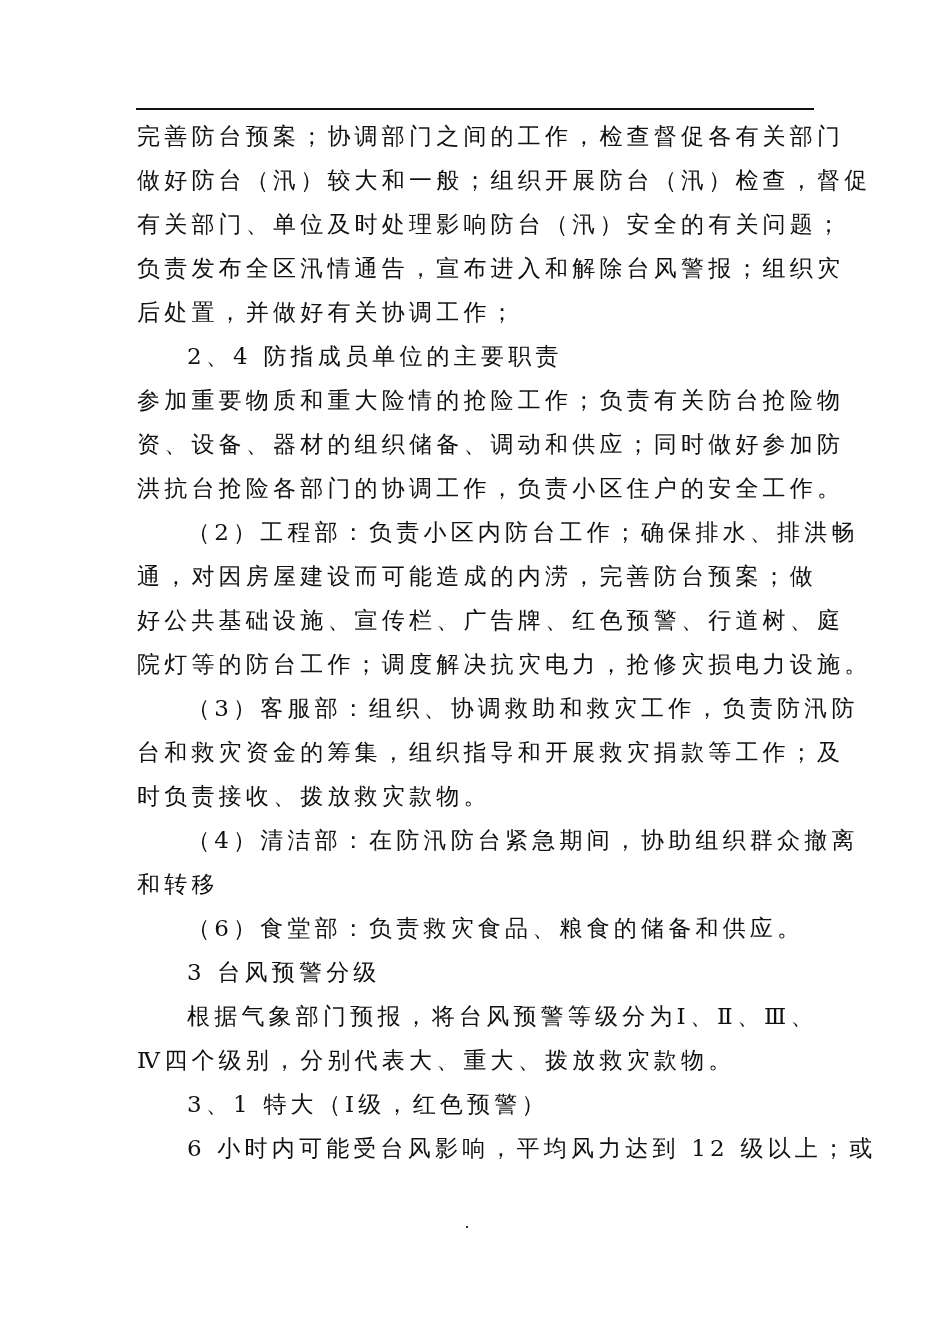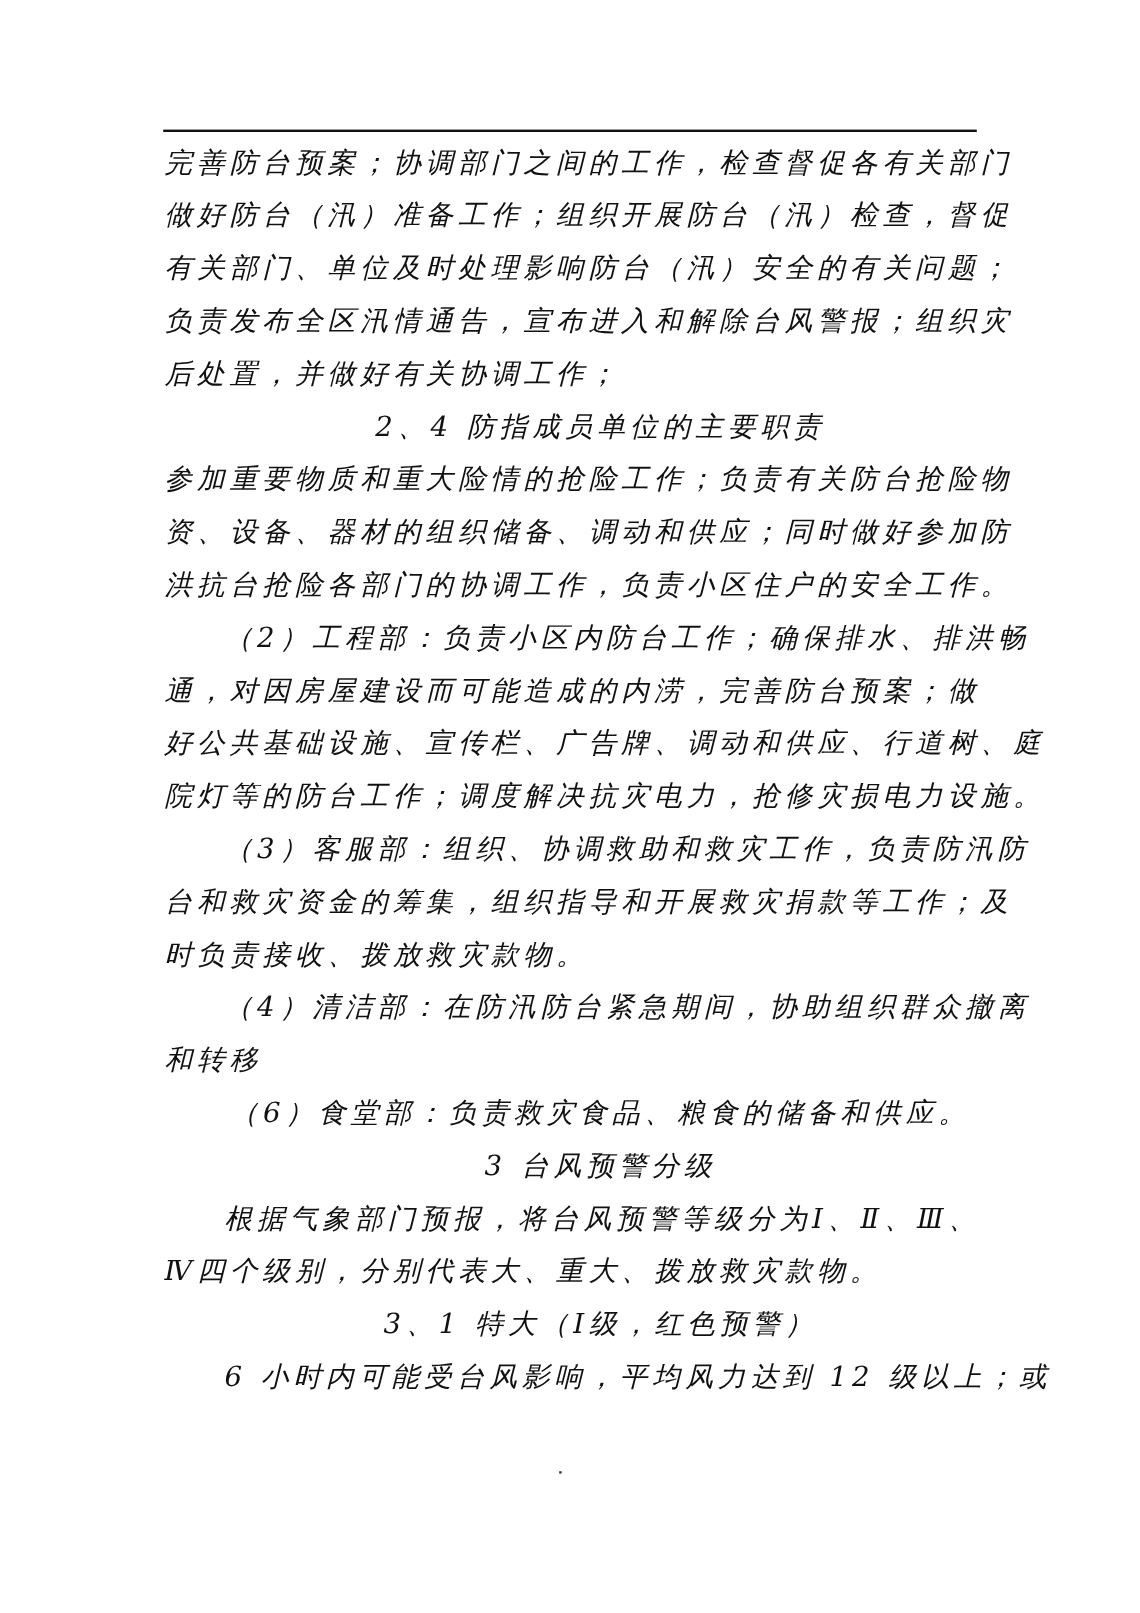--- a/index.html
+++ b/index.html
@@ -29,62 +29,60 @@
       top: 108px;
       width: 678px;
       height: 2px;
       background: #111111;
     }
     .content {
       position: absolute;
       left: 137px;
       top: 114px;
       width: 677px;
-      font-style: italic;
     }
     .line {
       height: 44px;
       line-height: 44px;
       font-size: 23px;
       white-space: nowrap;
       letter-spacing: 4.2px;
       overflow: visible;
     }
     .indent {
       padding-left: 50px;
-      text-align: center;
     }
     .footer-dot {
       position: absolute;
       left: 466px;
       top: 1226px;
       width: 2px;
       height: 2px;
       background: #333333;
     }
   </style>
 </head>
 <body>
 
 <div class="page">
   <div class="header-rule"></div>
 
   <div class="content">
     <div class="line">完善防台预案；协调部门之间的工作，检查督促各有关部门</div>
-    <div class="line">做好防台（汛）准备工作；组织开展防台（汛）检查，督促</div>
+    <div class="line">做好防台（汛）较大和一般；组织开展防台（汛）检查，督促</div>
     <div class="line">有关部门、单位及时处理影响防台（汛）安全的有关问题；</div>
     <div class="line">负责发布全区汛情通告，宣布进入和解除台风警报；组织灾</div>
     <div class="line">后处置，并做好有关协调工作；</div>
     <div class="line indent">2、4 防指成员单位的主要职责</div>
     <div class="line">参加重要物质和重大险情的抢险工作；负责有关防台抢险物</div>
     <div class="line">资、设备、器材的组织储备、调动和供应；同时做好参加防</div>
     <div class="line">洪抗台抢险各部门的协调工作，负责小区住户的安全工作。</div>
     <div class="line indent">（2）工程部：负责小区内防台工作；确保排水、排洪畅</div>
     <div class="line">通，对因房屋建设而可能造成的内涝，完善防台预案；做</div>
-    <div class="line">好公共基础设施、宣传栏、广告牌、调动和供应、行道树、庭</div>
+    <div class="line">好公共基础设施、宣传栏、广告牌、红色预警、行道树、庭</div>
     <div class="line">院灯等的防台工作；调度解决抗灾电力，抢修灾损电力设施。</div>
     <div class="line indent">（3）客服部：组织、协调救助和救灾工作，负责防汛防</div>
     <div class="line">台和救灾资金的筹集，组织指导和开展救灾捐款等工作；及</div>
     <div class="line">时负责接收、拨放救灾款物。</div>
     <div class="line indent">（4）清洁部：在防汛防台紧急期间，协助组织群众撤离</div>
     <div class="line">和转移</div>
     <div class="line indent">（6）食堂部：负责救灾食品、粮食的储备和供应。</div>
     <div class="line indent">3 台风预警分级</div>
     <div class="line indent">根据气象部门预报，将台风预警等级分为Ⅰ、Ⅱ、Ⅲ、</div>
     <div class="line">Ⅳ四个级别，分别代表大、重大、拨放救灾款物。</div>

